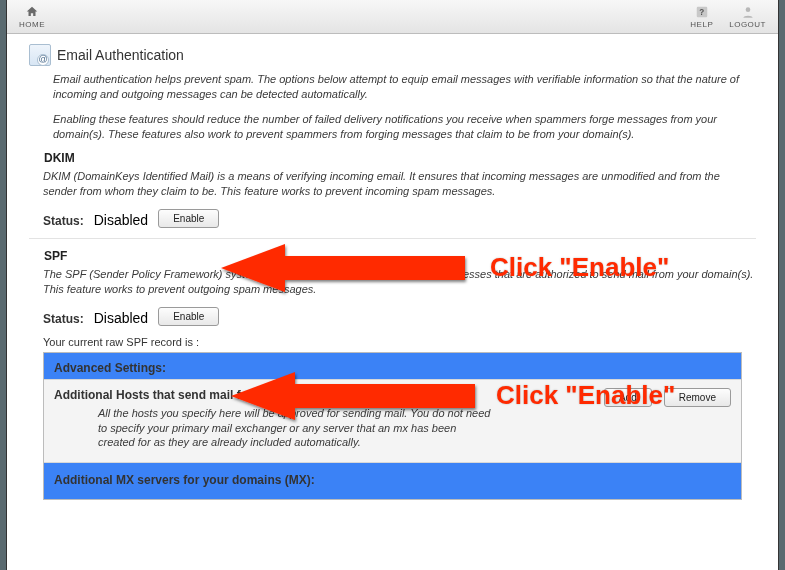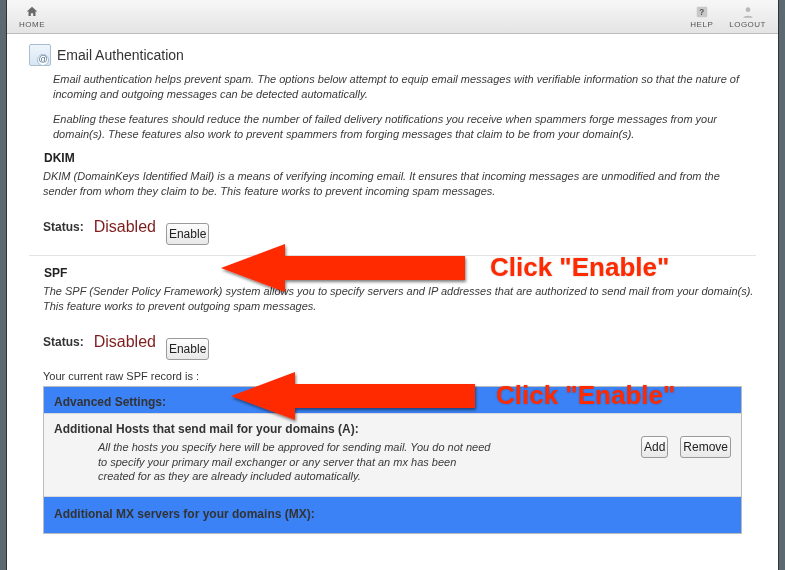--- a/index.html
+++ b/index.html
@@ -99,36 +99,35 @@
     padding-left: 15px;
   }
   .section-desc {
     font-style: italic;
     color: #3a3a3a;
     line-height: 1.35;
     margin: 4px 0 10px 14px;
   }
   .status-row {
     display: flex;
-    align-items: center;
+    align-items: flex-end;
     gap: 10px;
     margin: 6px 0 10px 14px;
   }
   .status-label { font-weight: bold; font-size: 12px; }
-  .status-value { color: #7f1d1d; font-size: 16px; }
+  .status-value { color: #000000; font-size: 14px; }
   button.btn {
     font-family: inherit;
-    font-size: 12px;
-    padding: 3px 2px;
+    font-size: 10px;
+    padding: 3px 14px;
     background: linear-gradient(#fdfdfd,#e8e8e8);
     border: 1px solid #9a9a9a;
     border-radius: 3px;
     cursor: pointer;
     color:#222;
-    margin-top:14px;
   }
   .hr {
     border: none;
     border-top: 1px solid #e3e3e3;
     margin: 6px 0;
   }
   .sub-note {
     font-size: 11px;
     margin: 2px 0 0 14px;
     color:#333;

